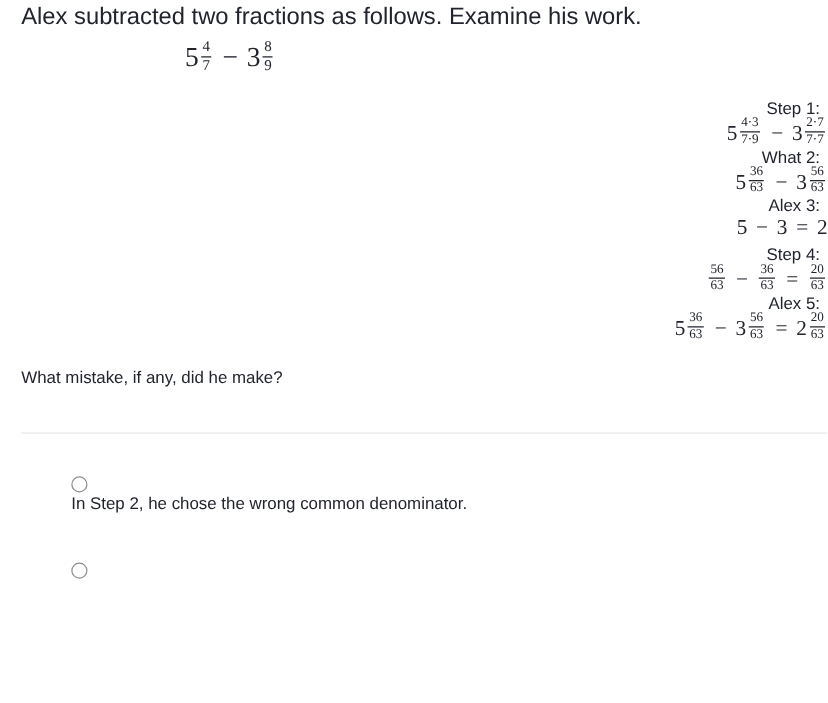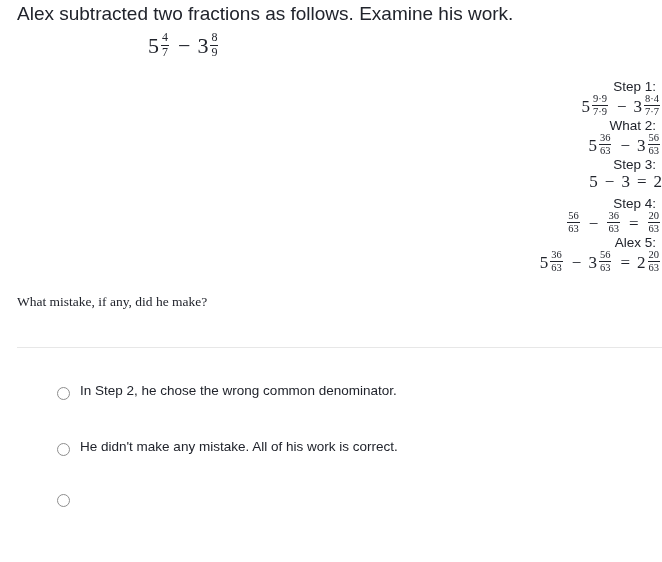--- a/index.html
+++ b/index.html
@@ -60,35 +60,35 @@
     font-size: 13.5px;
     margin-right: 6px;
     white-space: nowrap;
   }
   .step .math { font-size: 17px; }
   .step .math .frac { font-size: 10.5px; }
 
   .question {
     margin: 35px 0 0 17px;
     font-size: 13.5px;
-    font-family: Liberation Serif, serif;
   }
 
   .divider {
     border: none;
     border-top: 1px solid #e7e7e7;
     margin: 37px 0 0 17px;
   }
 
   .options { margin-top: 34px; }
   .option {
     display: flex;
-    align-items: flex-end;
+    align-items: flex-start;
     margin: 12px 17px 38px 57px;
     cursor: pointer;
+    flex-direction: column;
   }
   .radio {
     width: 13px;
     height: 13px;
     border: 1px solid #8e8e8e;
     border-radius: 50%;
     background: #ffffff;
     margin-right: 10px;
     flex: none;
   }
@@ -117,27 +117,27 @@
         <span class="den">9</span>
       </span>
     </div>
 
   <div class="steps">
     <div class="step">
       <span class="step-label">Step 1:</span>
       <span class="math">
           <span class="wn">5</span>
           <span class="frac">
-            <span class="num">9·9</span>
+            <span class="num">4·3</span>
             <span class="den">7·9</span>
           </span>
           <span class="op">−</span>
           <span class="wn">3</span>
           <span class="frac">
-            <span class="num">8·4</span>
+            <span class="num">2·7</span>
             <span class="den">7·7</span>
           </span>
         </span>
     </div>
     <div class="step">
       <span class="step-label">What 2:</span>
       <span class="math">
           <span class="wn">5</span>
           <span class="frac">
             <span class="num">36</span>
@@ -145,21 +145,21 @@
           </span>
           <span class="op">−</span>
           <span class="wn">3</span>
           <span class="frac">
             <span class="num">56</span>
             <span class="den">63</span>
           </span>
         </span>
     </div>
     <div class="step">
-      <span class="step-label">Step 3:</span>
+      <span class="step-label">Alex 3:</span>
       <span class="math">
           <span class="wn">5</span>
           <span class="op">−</span>
           <span class="wn">3</span>
           <span class="op">=</span>
           <span class="wn">2</span>
         </span>
     </div>
     <div class="step">
       <span class="step-label">Step 4:</span>
@@ -208,20 +208,16 @@
 
   <hr class="divider">
 
   <div class="options">
     <div class="option">
       <span class="radio"></span>
       <span class="option-label">In Step 2, he chose the wrong common denominator.</span>
     </div>
     <div class="option">
       <span class="radio"></span>
-      <span class="option-label">He didn't make any mistake. All of his work is correct.</span>
-    </div>
-    <div class="option">
-      <span class="radio"></span>
     </div>
   </div>
 
 </div>
 
 </body></html>

